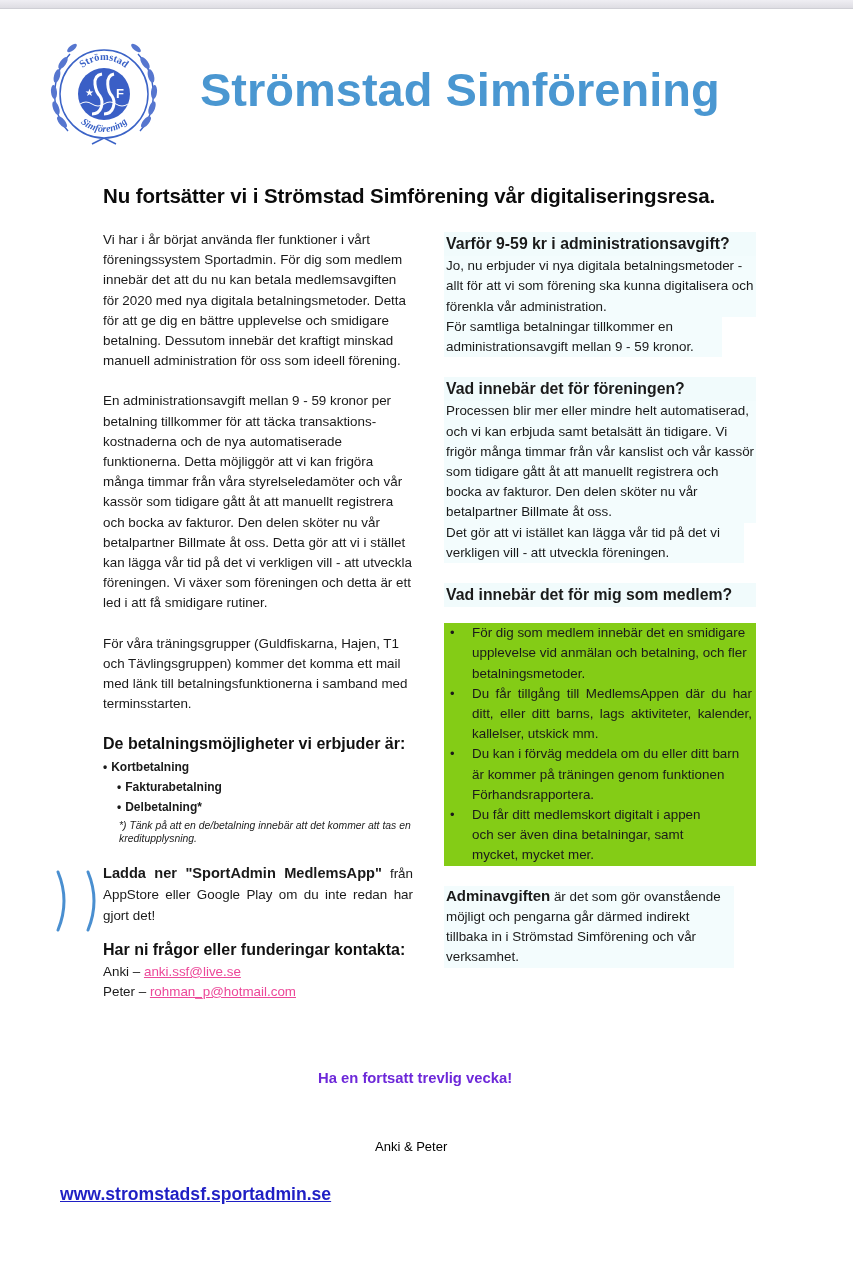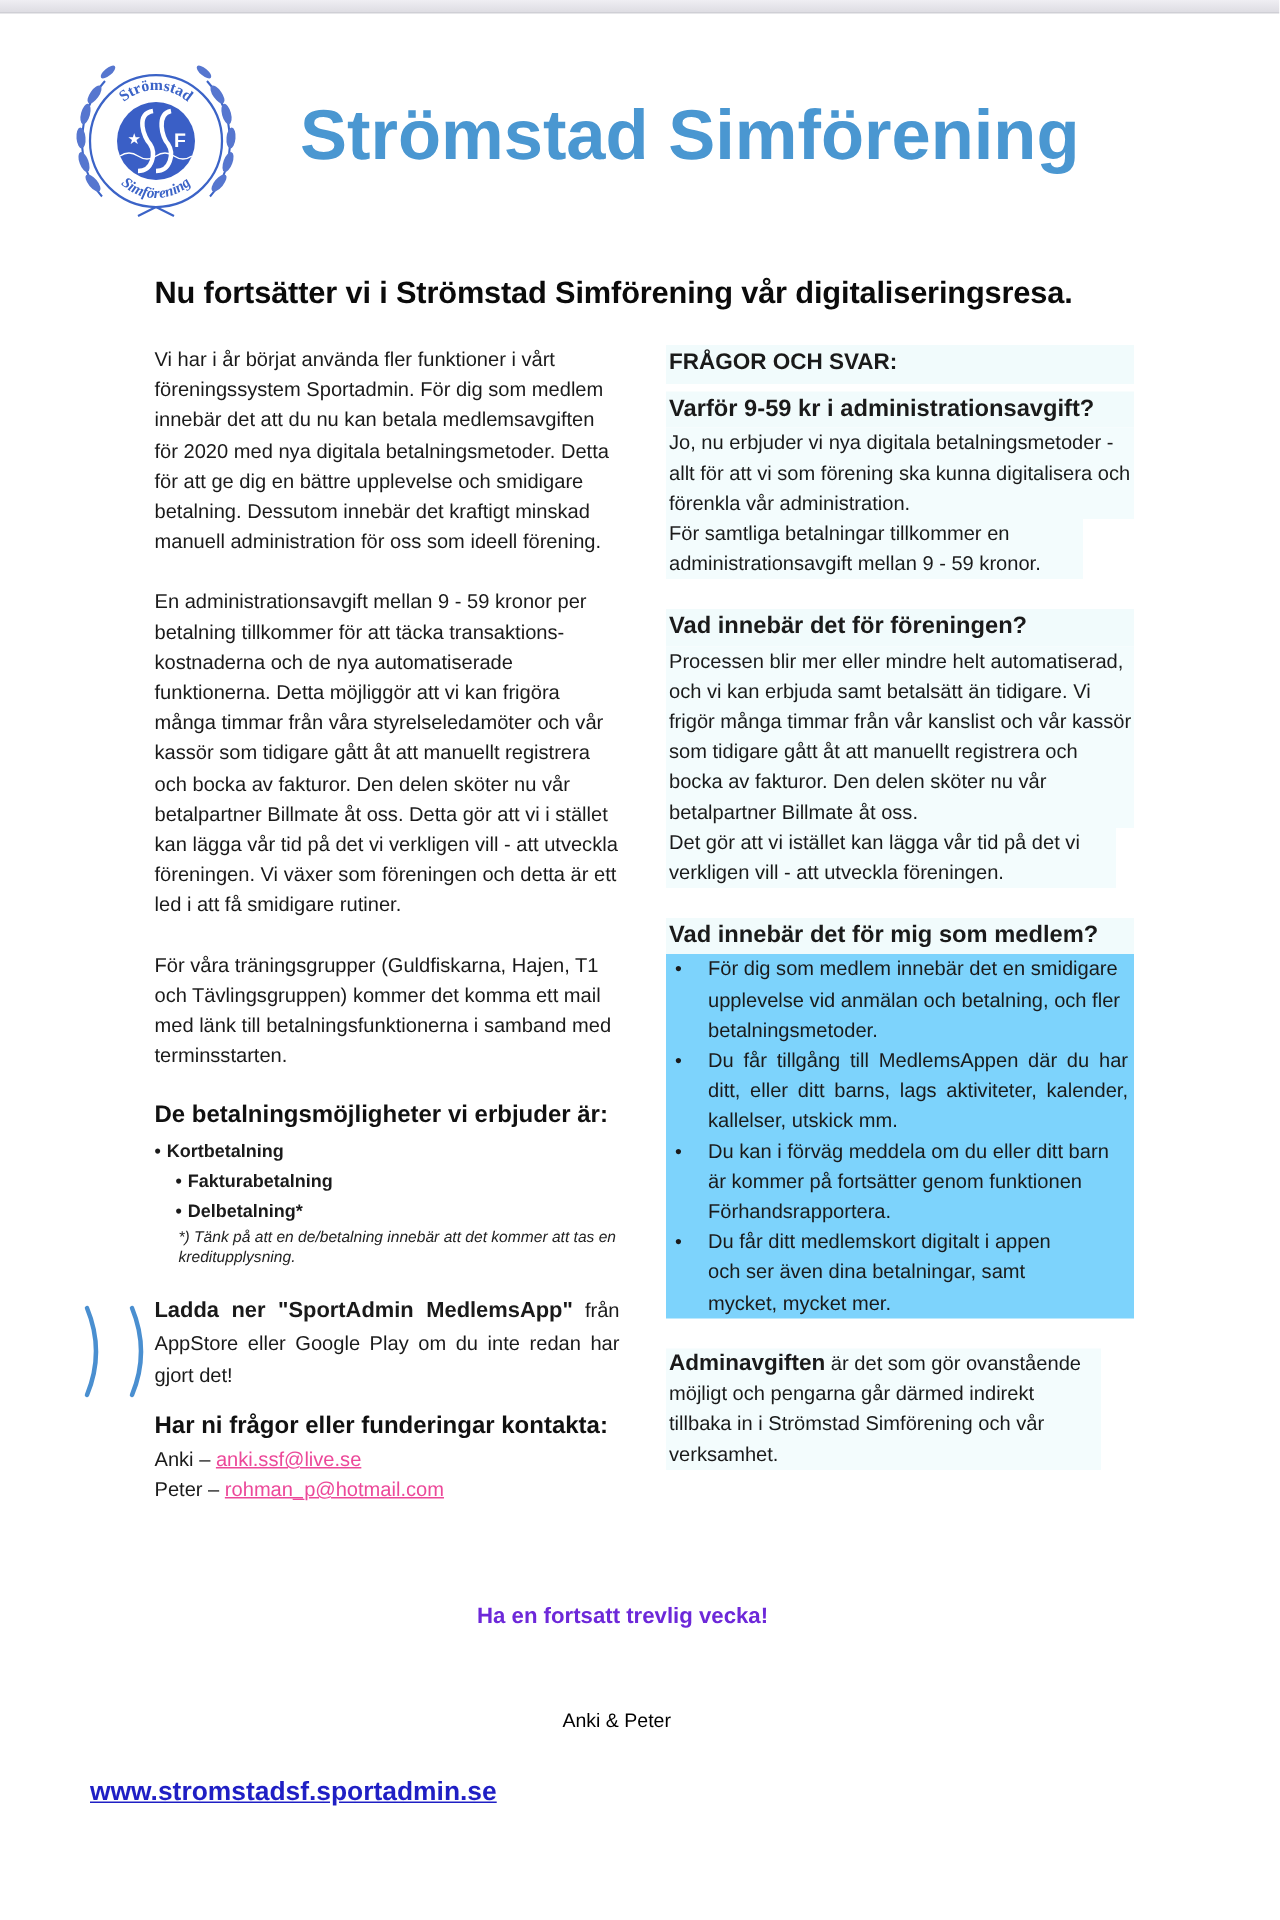--- a/index.html
+++ b/index.html
@@ -30,21 +30,21 @@
   .contact-line { font-size: 13.4px; line-height: 20px; }
   .contact-line a { color: #ec4899; text-decoration: underline; }
 
   .brackets { position: absolute; left: 52px; top: 868px; width: 50px; height: 66px; }
 
   .col-right { position: absolute; left: 444px; top: 230px; width: 312px; font-size: 13.4px; line-height: 20.2px; color: #1a1a1a; }
   .col-right .faq-title { font-size: 15px; font-weight: bold; background: #f1fbfc; padding: 2px 0 4px 2px; margin-bottom: 5px; }
   .col-right h4 { font-size: 15.8px; font-weight: bold; background: #f1fbfc; padding: 2px 0 2px 2px; margin-top: 2px; }
   .col-right .ans { background: #f3fcfd; padding-left: 2px; }
   .col-right .block { margin-bottom: 20px; }
-  .member-list { list-style: none; background: #7dd3fc; }
+  .member-list { list-style: none; background: #84cc16; margin-top: 16px; }
   .member-list li { position: relative; padding-left: 28px; padding-right: 4px; }
   .member-list li::before { content: "\2022"; position: absolute; left: 6px; top: 0; font-size: 13px; }
   .member-list li.just { text-align: justify; }
   .admin-fee { background: #f3fcfd; width: 290px; padding-left: 2px; }
   .admin-fee b { font-size: 15px; }
 
   .closing { position: absolute; left: 318px; top: 1070px; font-size: 14.8px; font-weight: bold; color: #6d28d9; white-space: nowrap; }
   .signature { position: absolute; left: 375px; top: 1139px; font-size: 13px; color: #000000; white-space: nowrap; }
 
   .website { position: absolute; left: 60px; top: 1184px; font-size: 17.6px; font-weight: bold; color: #1f1fc4; text-decoration: underline; white-space: nowrap; }
@@ -126,40 +126,39 @@
     </div>
   </div>
 </div>
 
 <svg class="brackets" viewBox="0 0 50 66">
   <path d="M 6 4 Q 18 33, 6 62" fill="none" stroke="#4a8fd0" stroke-width="3" stroke-linecap="round"></path>
   <path d="M 36 4 Q 48 33, 36 62" fill="none" stroke="#4a8fd0" stroke-width="3" stroke-linecap="round"></path>
 </svg>
 
 <div class="col-right">
-  <div class="faq-title">FRÅGOR OCH SVAR:</div>
 
   <div class="block">
     <h4>Varför 9-59 kr i administrationsavgift?</h4>
     <div class="ans">Jo, nu erbjuder vi nya digitala betalningsmetoder - allt för att vi som förening ska kunna digitalisera och förenkla vår administration.</div>
     <div class="ans" style="width:278px">För samtliga betalningar tillkommer en administrationsavgift mellan 9 - 59 kronor.</div>
   </div>
 
   <div class="block">
     <h4>Vad innebär det för föreningen?</h4>
     <div class="ans">Processen blir mer eller mindre helt automatiserad, och vi kan erbjuda samt betalsätt än tidigare. Vi frigör många timmar från vår kanslist och vår kassör som tidigare gått åt att manuellt registrera och bocka av fakturor. Den delen sköter nu vår betalpartner Billmate åt oss.</div>
     <div class="ans" style="width:300px">Det gör att vi istället kan lägga vår tid på det vi verkligen vill - att utveckla föreningen.</div>
   </div>
 
   <div class="block">
     <h4>Vad innebär det för mig som medlem?</h4>
     <ul class="member-list">
       <li>För dig som medlem innebär det en smidigare upplevelse vid anmälan och betalning, och fler betalningsmetoder.</li>
       <li class="just">Du får tillgång till MedlemsAppen där du har ditt, eller ditt barns, lags aktiviteter, kalender, kallelser, utskick mm.</li>
-      <li>Du kan i förväg meddela om du eller ditt barn är kommer på fortsätter genom funktionen Förhandsrapportera.</li>
+      <li>Du kan i förväg meddela om du eller ditt barn är kommer på träningen genom funktionen Förhandsrapportera.</li>
       <li style="padding-right:50px">Du får ditt medlemskort digitalt i appen och ser även dina betalningar, samt mycket, mycket mer.</li>
     </ul>
   </div>
 
   <div class="admin-fee">
     <b>Adminavgiften</b><span> är det som gör ovanstående möjligt och pengarna går därmed indirekt tillbaka in i Strömstad Simförening och vår verksamhet.</span>
   </div>
 </div>
 
 <div class="closing">Ha en fortsatt trevlig vecka!</div>

